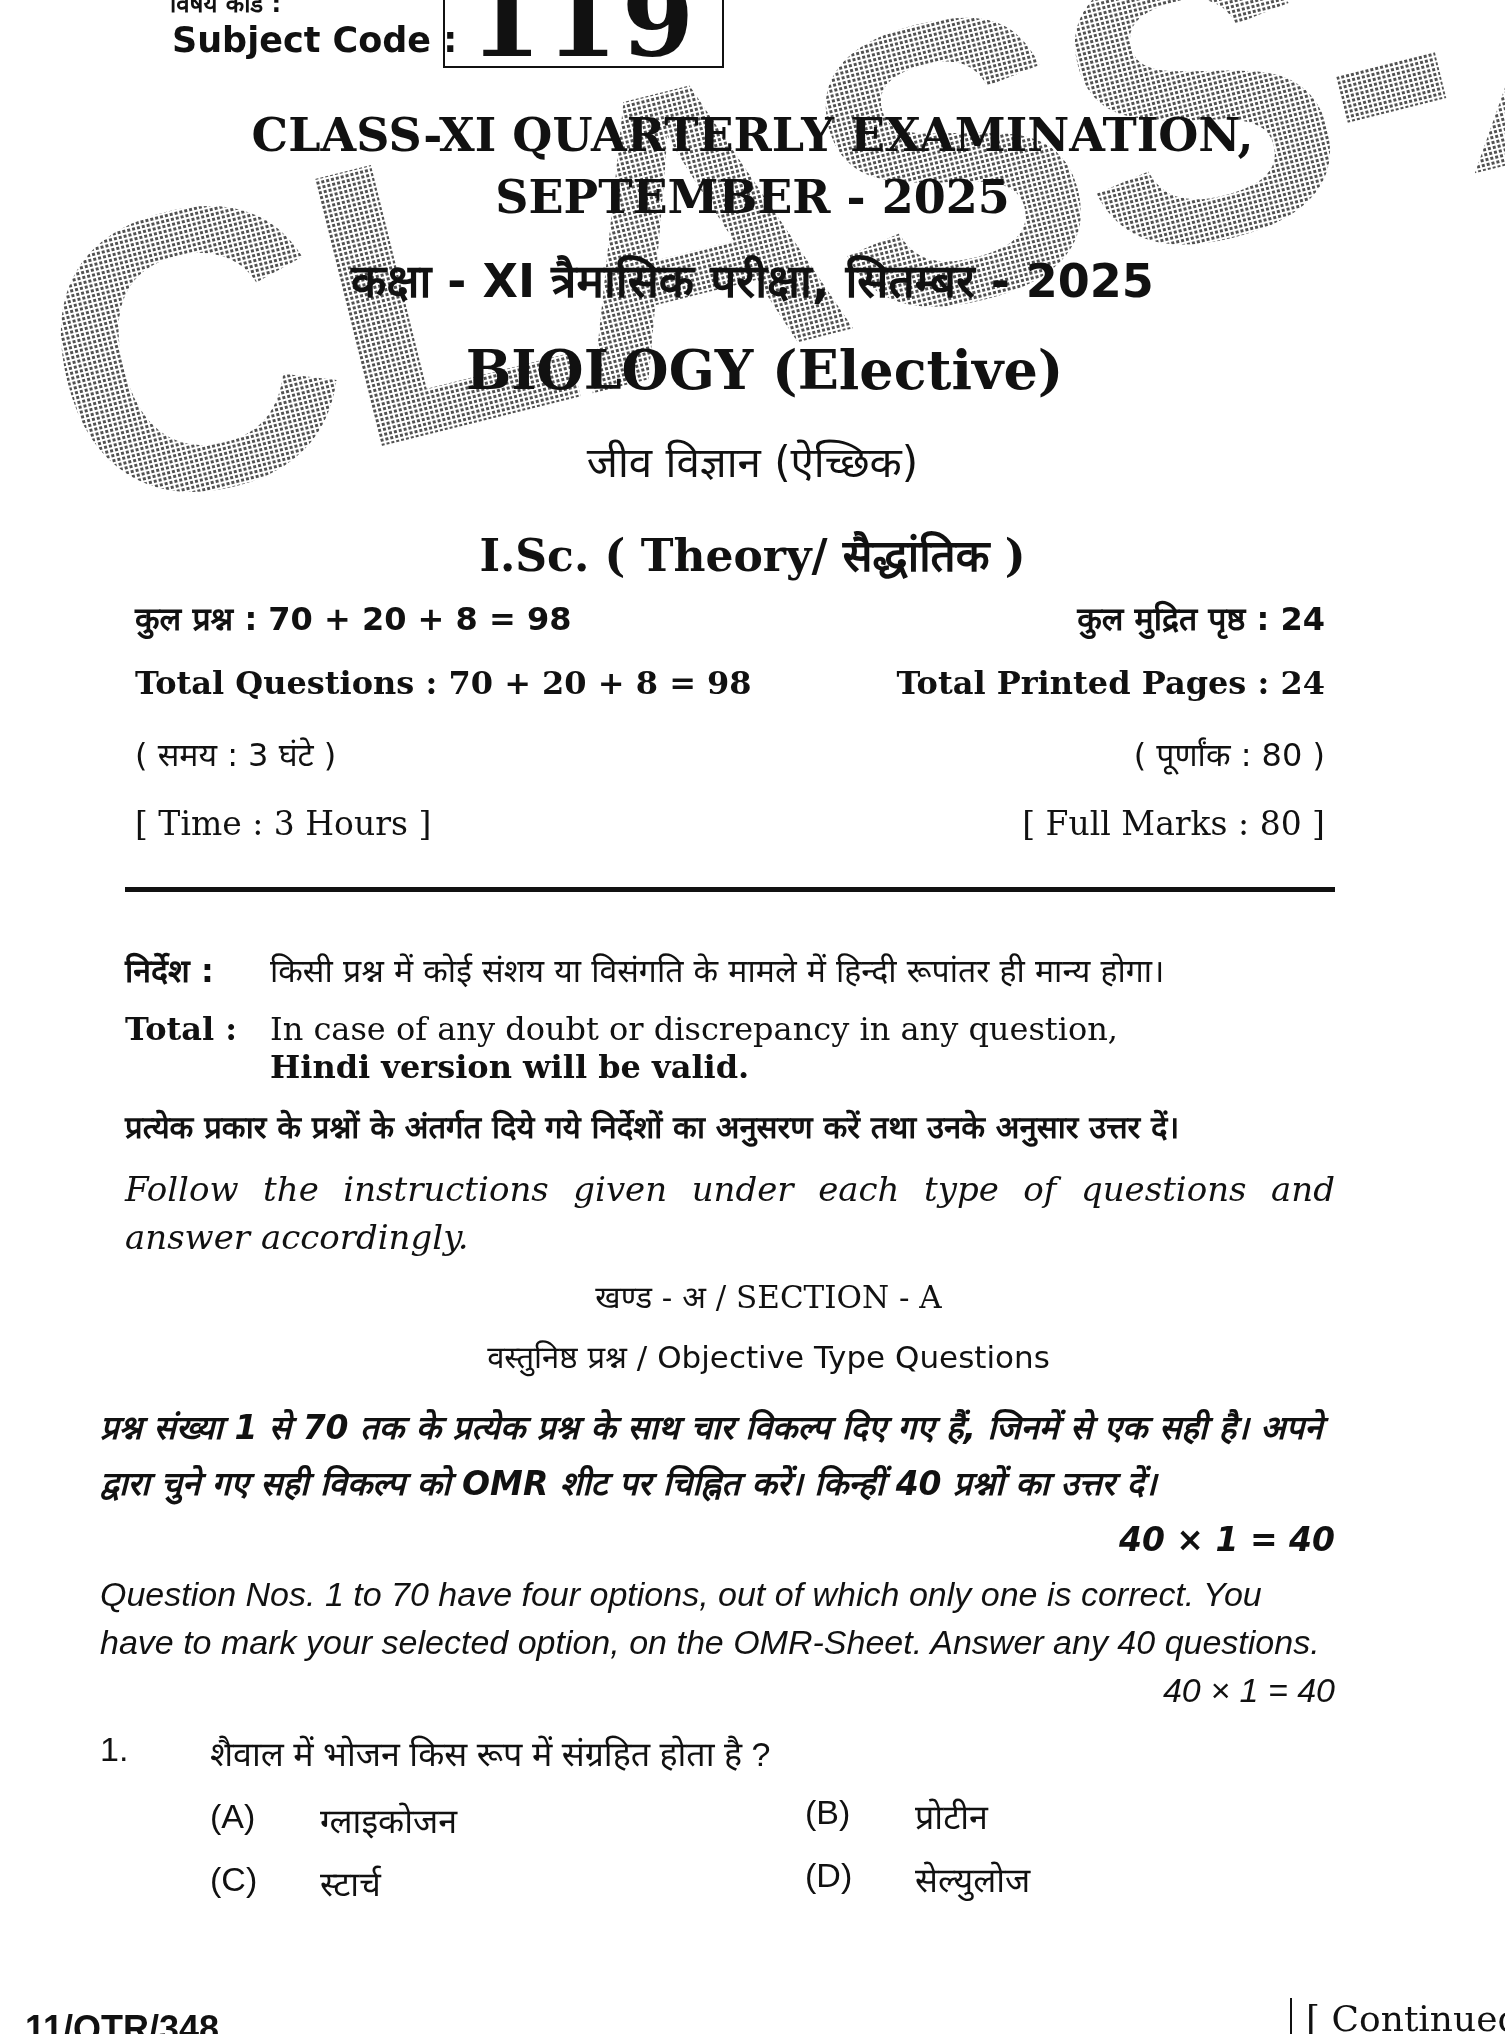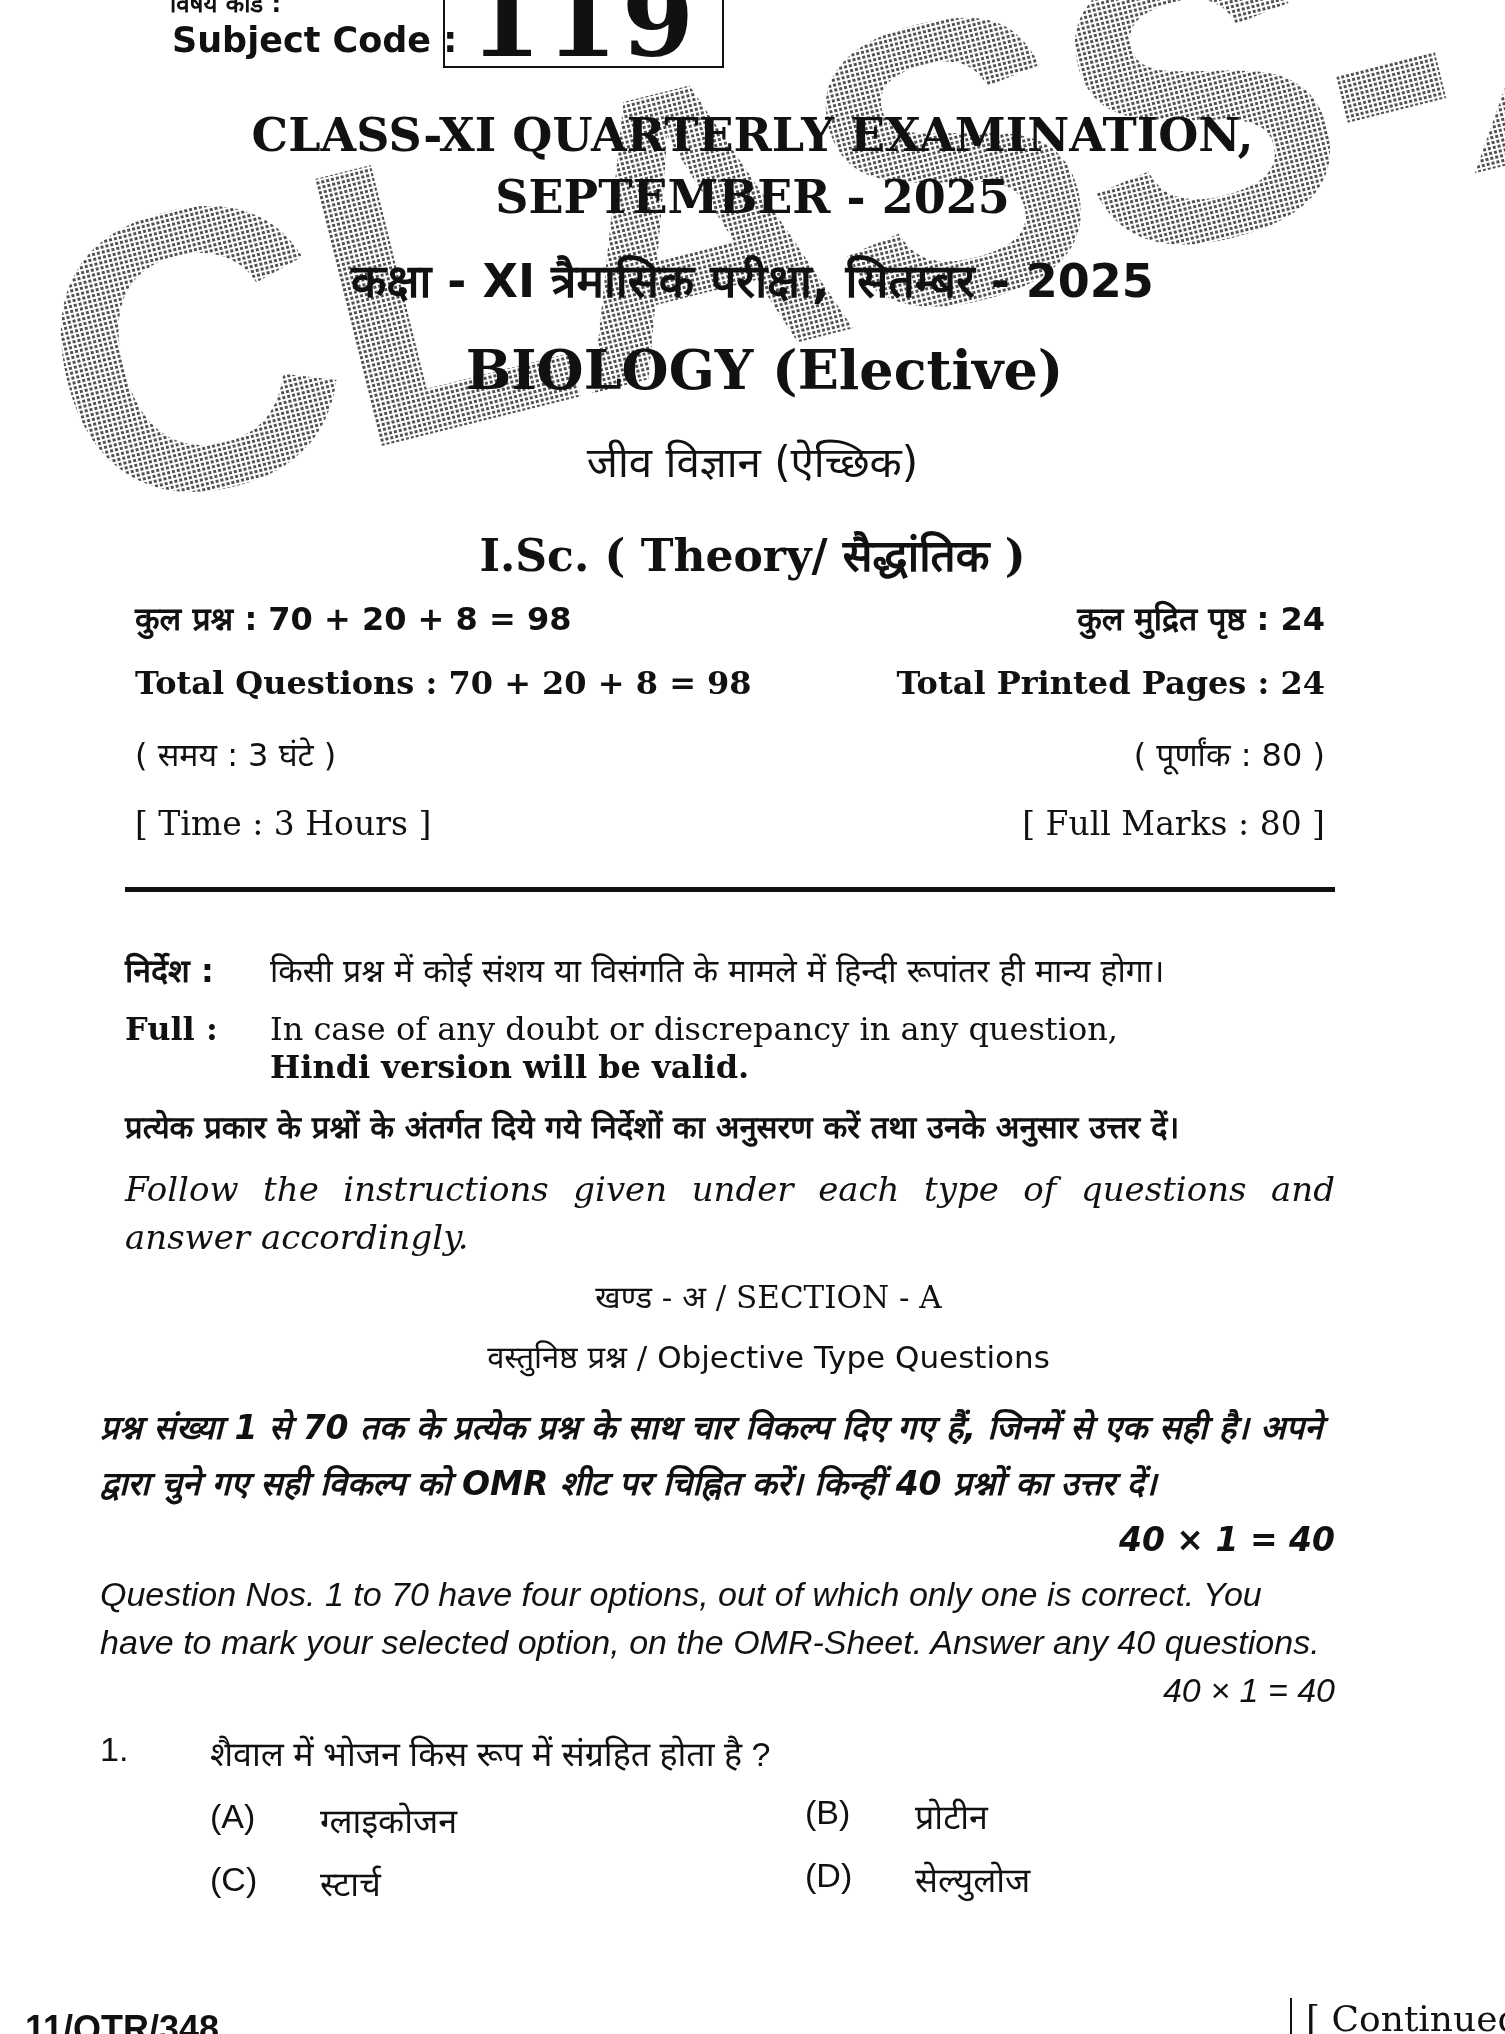--- a/index.html
+++ b/index.html
@@ -114,21 +114,21 @@
     <span>[ Full Marks : 80 ]</span>
   </div>
 
   <div class="abs divider"></div>
 
   <div class="abs note-block n1">
     <span class="lbl">निर्देश :</span>
     <span>किसी प्रश्न में कोई संशय या विसंगति के मामले में हिन्दी रूपांतर ही मान्य होगा।</span>
   </div>
   <div class="abs note-block n2">
-    <span class="lbl">Full :</span>
+    <span class="lbl">Total :</span>
     <span class="txt">
       <span>In case of any doubt or discrepancy in any question,</span>
       <span class="bold">Hindi version will be valid.</span>
     </span>
   </div>
   <div class="abs note-block n3">प्रत्येक प्रकार के प्रश्नों के अंतर्गत दिये गये निर्देशों का अनुसरण करें तथा उनके अनुसार उत्तर दें।</div>
   <div class="abs note-block n4">Follow the instructions given under each type of questions and answer accordingly.</div>
 
   <div class="abs sec s1">खण्ड - अ / SECTION - A</div>
   <div class="abs sec s2">वस्तुनिष्ठ प्रश्न / Objective Type Questions</div>

